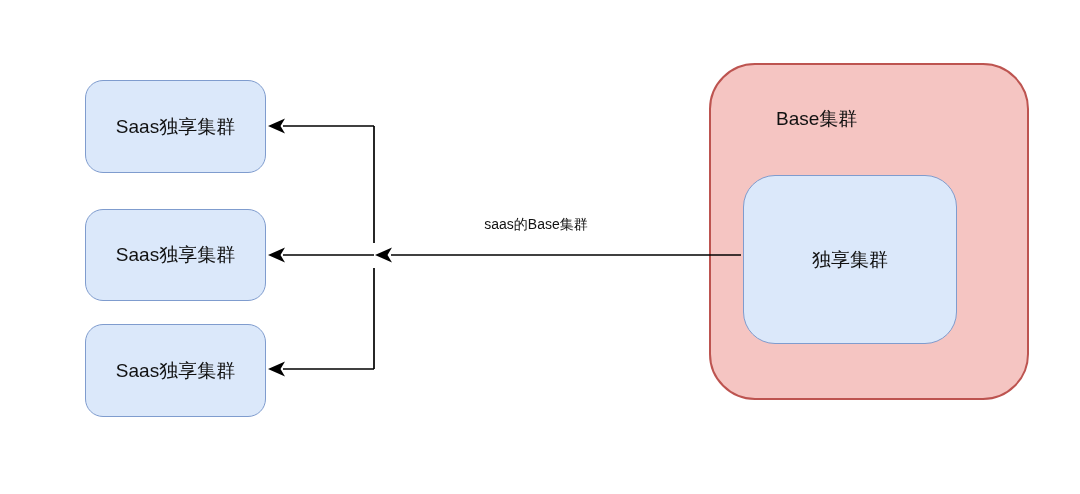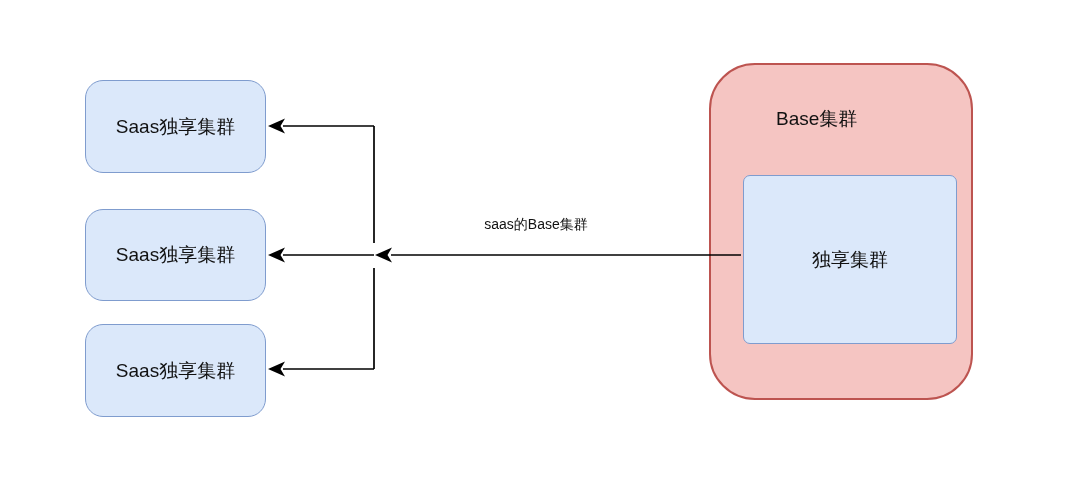--- a/index.html
+++ b/index.html
@@ -29,37 +29,37 @@
   }
   .blue {
     background: #dbe8fa;
     border: 1.5px solid #7f9cce;
     border-radius: 18px;
   }
   .saas-1 { left: 69px;  top: 80px;  width: 181px; height: 93px; }
   .saas-2 { left: 69px;  top: 209px; width: 181px; height: 92px; }
   .saas-3 { left: 69px;  top: 324px; width: 181px; height: 93px; }
   .base {
-    left: 693px; top: 63px; width: 264px; height: 337px;
+    left: 693px; top: 63px; width: 320px; height: 337px;
     background: #f5c5c2;
     border: 2px solid #bd5450;
     border-radius: 46px;
   }
   .base-label {
     position: absolute;
     left: 65px;
     top: 42px;
     font-size: 19px;
     line-height: 24px;
     color: #111111;
     white-space: nowrap;
   }
   .inner {
     left: 32px; top: 110px; width: 214px; height: 169px;
-    border-radius: 7px;
+    border-radius: 32px;
   }
   .connector-label {
     position: absolute;
     left: 440px;
     top: 212px;
     width: 160px;
     text-align: center;
     font-size: 14px;
     line-height: 24px;
     color: #111111;

